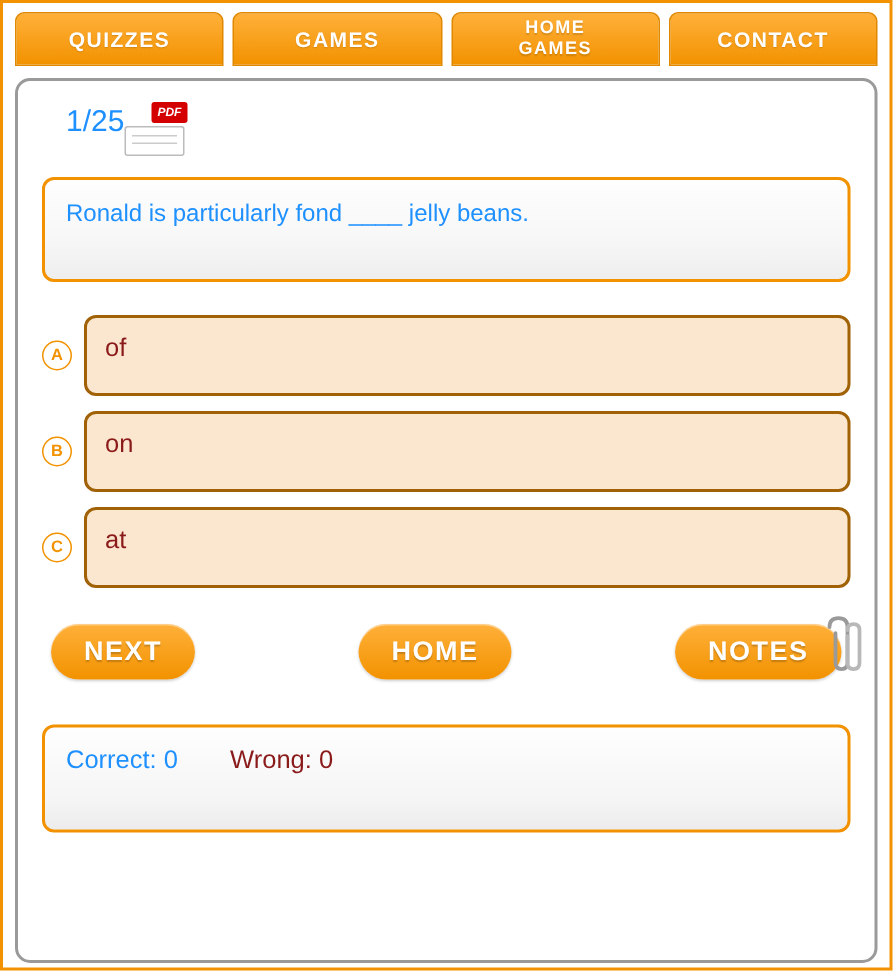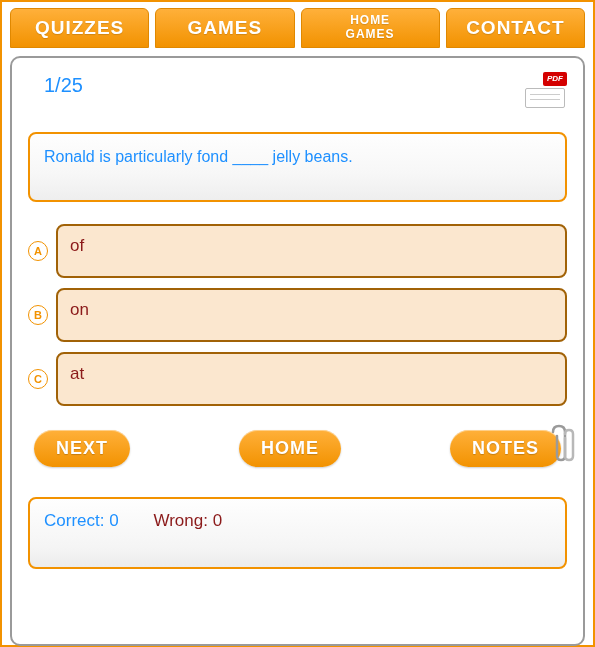--- a/index.html
+++ b/index.html
@@ -1,30 +1,30 @@
 <!DOCTYPE html>
 <html><head>
 <meta charset="utf-8">
 <style>
 * { box-sizing: border-box; margin: 0; padding: 0; }
 body { font-family: Verdana, Geneva, sans-serif; background: #fff; }
 .outer-frame { width: 595px; height: 647px; border: 2px solid #f29200; background: #fff; position: relative; }
 .tabs-row { display: flex; gap: 6px; padding: 6px 8px 0 8px; justify-content: space-between; }
-.tab { flex: 1; background: linear-gradient(to bottom, #ffb03a, #f29200); border: 1px solid #e08800; border-radius: 6px 6px 0 0; color: #fff; font-weight: bold; font-size: 19px; letter-spacing: 1px; text-align: center; padding: 8px 4px; line-height: 1.15; cursor: pointer; font-family: inherit; text-shadow: 0 1px 1px rgba(0,0,0,0.15); }
+.tab { flex: 1; background: linear-gradient(to bottom, #ffb03a, #f29200); border: 1px solid #e08800; border-radius: 6px 6px 0 0; color: #fff; font-weight: bold; font-size: 14px; letter-spacing: 1px; text-align: center; padding: 8px 4px; line-height: 1.15; cursor: pointer; font-family: inherit; text-shadow: 0 1px 1px rgba(0,0,0,0.15); }
 .tab.multi { font-size: 12px; padding: 3px 4px; }
 .content-frame { margin: 8px; border: 2px solid #9a9a9a; border-radius: 10px; padding: 14px 16px 18px 16px; position: relative; height: 590px; }
-.top-row { display: flex; justify-content: space-between; align-items: flex-start; }
+.top-row { display: flex; justify-content: flex-start; align-items: flex-start; }
 .counter { color: #1e90ff; font-size: 20px; font-weight: 500; margin-left: 16px; margin-top: 2px; }
 .pdf-icon { width: 42px; height: 36px; cursor: pointer; }
 .pdf-badge { width: 24px; height: 14px; background: #d40000; color: #fff; font-size: 8px; font-weight: bold; border-radius: 2px; display: flex; align-items: center; justify-content: center; margin-left: auto; margin-bottom: 2px; font-style: italic; }
 .pdf-page { width: 40px; height: 20px; background: #fff; border: 1px solid #bbb; border-radius: 2px; position: relative; }
 .pdf-page::before, .pdf-page::after { content: ''; position: absolute; left: 4px; right: 4px; height: 1px; background: #ccc; }
 .pdf-page::before { top: 5px; }
 .pdf-page::after { top: 10px; }
-.question-box { margin-top: 24px; border: 2px solid #f29200; border-radius: 8px; background: linear-gradient(to bottom, #fefefe 0%, #f7f7f7 60%, #eeeeee 100%); padding: 14px 14px 14px 14px; min-height: 70px; }
+.question-box { margin-top: 14px; border: 2px solid #f29200; border-radius: 8px; background: linear-gradient(to bottom, #fefefe 0%, #f7f7f7 60%, #eeeeee 100%); padding: 14px 14px 14px 14px; min-height: 70px; }
 .question-text { color: #1e90ff; font-size: 16px; }
 .options { margin-top: 22px; }
 .option-row { display: flex; align-items: center; margin-bottom: 10px; }
 .option-letter { width: 20px; height: 20px; border: 1.5px solid #f29200; border-radius: 50%; color: #f29200; font-size: 11px; font-weight: 600; display: flex; align-items: center; justify-content: center; margin-right: 8px; flex-shrink: 0; }
 .option-box { flex: 1; background: #fbe7cf; border: 2px solid #a16207; border-radius: 8px; padding: 10px 12px 20px 12px; min-height: 46px; cursor: pointer; }
 .option-text { color: #8b1a1a; font-size: 17px; }
 .buttons-row { display: flex; justify-content: space-between; align-items: center; margin-top: 24px; padding: 0 6px; position: relative; }
 .pill-btn { background: linear-gradient(to bottom, #ffb03a, #f29200); border: none; border-radius: 20px; color: #fff; font-weight: bold; font-size: 18px; letter-spacing: 1px; padding: 8px 22px; cursor: pointer; font-family: inherit; text-shadow: 0 1px 1px rgba(0,0,0,0.2); box-shadow: inset 0 1px 0 rgba(255,255,255,0.4), 0 1px 2px rgba(0,0,0,0.2); }
 .notes-wrap { position: relative; display: flex; align-items: center; }
 .clip-icon { position: absolute; right: -18px; top: -6px; pointer-events: none; }

